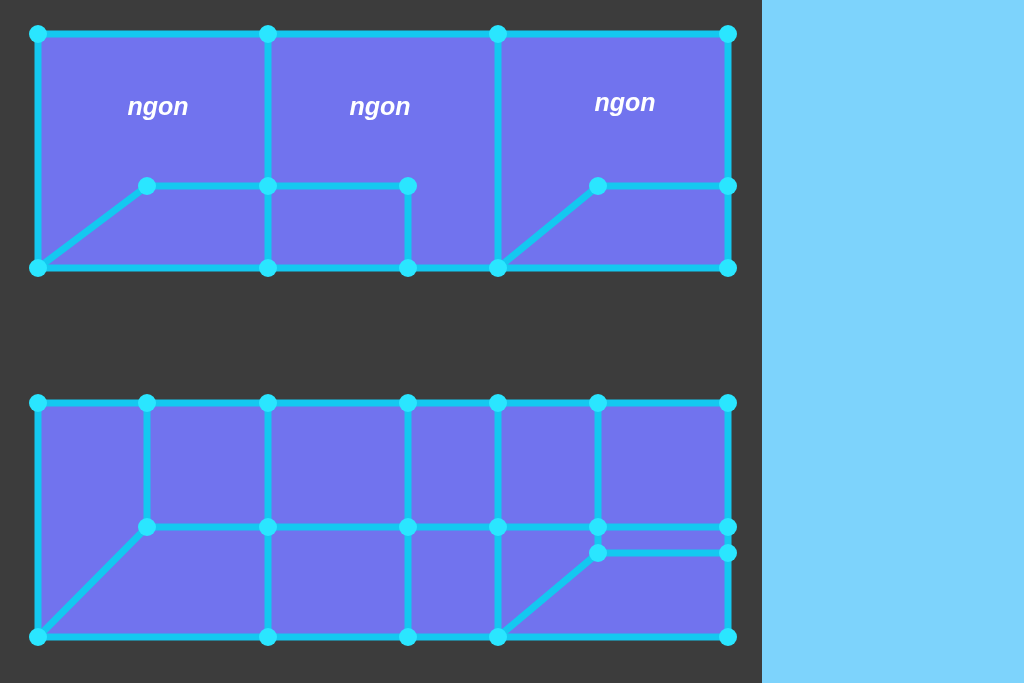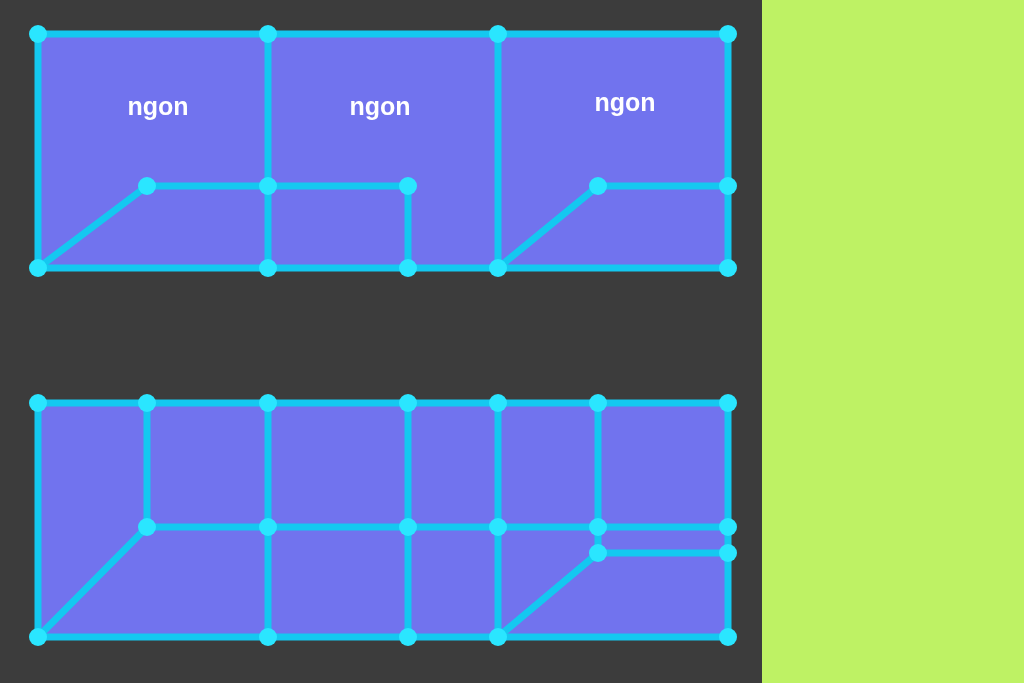--- a/index.html
+++ b/index.html
@@ -42,21 +42,21 @@
     font-size: 25px;
     fill: #ffffff;
     text-anchor: middle;
     dominant-baseline: middle;
     paint-order: stroke;
   }
 </style>
 </head>
 <body>
 
-<div id="canvas-root" style="background: #bef264;">
+<div id="canvas-root" style="background: #7dd3fc; font-style: italic;">
 
   <div id="viewport-panel" style="left: 0px; top: 0px; width: 762px; height: 683px; background: rgb(60, 60, 60);"></div>
 
   <svg class="mesh-layer" viewBox="0 0 1024 683" xmlns="http://www.w3.org/2000/svg">
     <g id="faces-group">
         <polygon points="38,34 268,34 268,268 38,268" fill="#7173ee"></polygon>
         <polygon points="268,34 498,34 498,268 268,268" fill="#7173ee"></polygon>
         <polygon points="498,34 728,34 728,268 498,268" fill="#7173ee"></polygon>
         <polygon points="38,403 728,403 728,637 38,637" fill="#7173ee"></polygon>
       </g>

